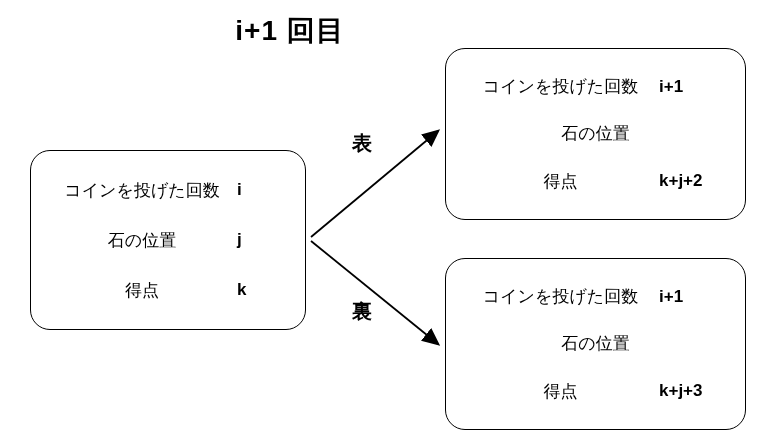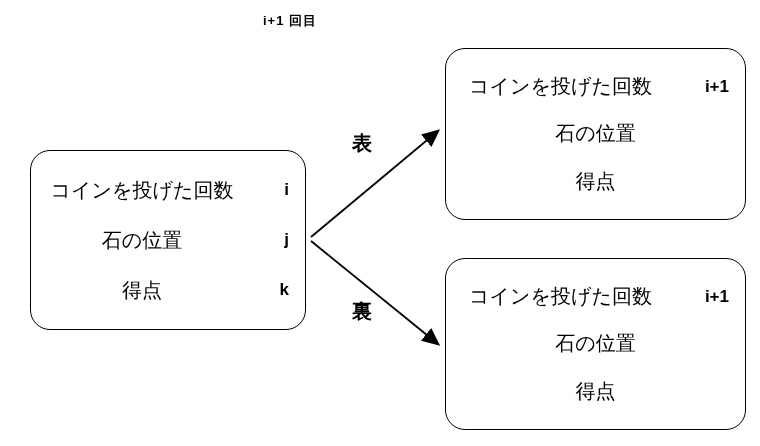--- a/index.html
+++ b/index.html
@@ -14,21 +14,21 @@
     height: 446px;
     background: #ffffff;
     overflow: hidden;
   }
   .diagram-title {
     position: absolute;
     left: 205px;
     top: 12px;
     width: 170px;
     text-align: center;
-    font-size: 13px;
+    font-size: 28px;
     font-weight: 600;
     color: #000000;
     letter-spacing: 1px;
   }
   .node {
     position: absolute;
     box-sizing: border-box;
     border: 1.6px solid #000000;
     border-radius: 20px;
     background: #ffffff;
@@ -55,27 +55,27 @@
     width: 301px;
     height: 172px;
   }
   .row {
     display: flex;
     align-items: center;
   }
   .row .label {
     flex: 1;
     text-align: center;
-    font-size: 20px;
+    font-size: 17px;
     color: #000000;
     white-space: nowrap;
   }
   .row .value {
     width: 70px;
-    text-align: right;
+    text-align: left;
     font-size: 17px;
     font-weight: 700;
     color: #000000;
     white-space: nowrap;
   }
   .node-start .row .value {
     width: 52px;
   }
   .edges-svg {
     position: absolute;
@@ -139,29 +139,31 @@
   <div class="node node-heads">
     <div class="row">
       <span class="label">コインを投げた回数</span>
       <span class="value">i+1</span>
     </div>
     <div class="row">
       <span class="label">石の位置</span>
     </div>
     <div class="row">
       <span class="label">得点</span>
+      <span class="value">k+j+2</span>
     </div>
   </div>
 
   <div class="node node-tails">
     <div class="row">
       <span class="label">コインを投げた回数</span>
       <span class="value">i+1</span>
     </div>
     <div class="row">
       <span class="label">石の位置</span>
     </div>
     <div class="row">
       <span class="label">得点</span>
+      <span class="value">k+j+3</span>
     </div>
   </div>
 
 </div>
 
 </body></html>

